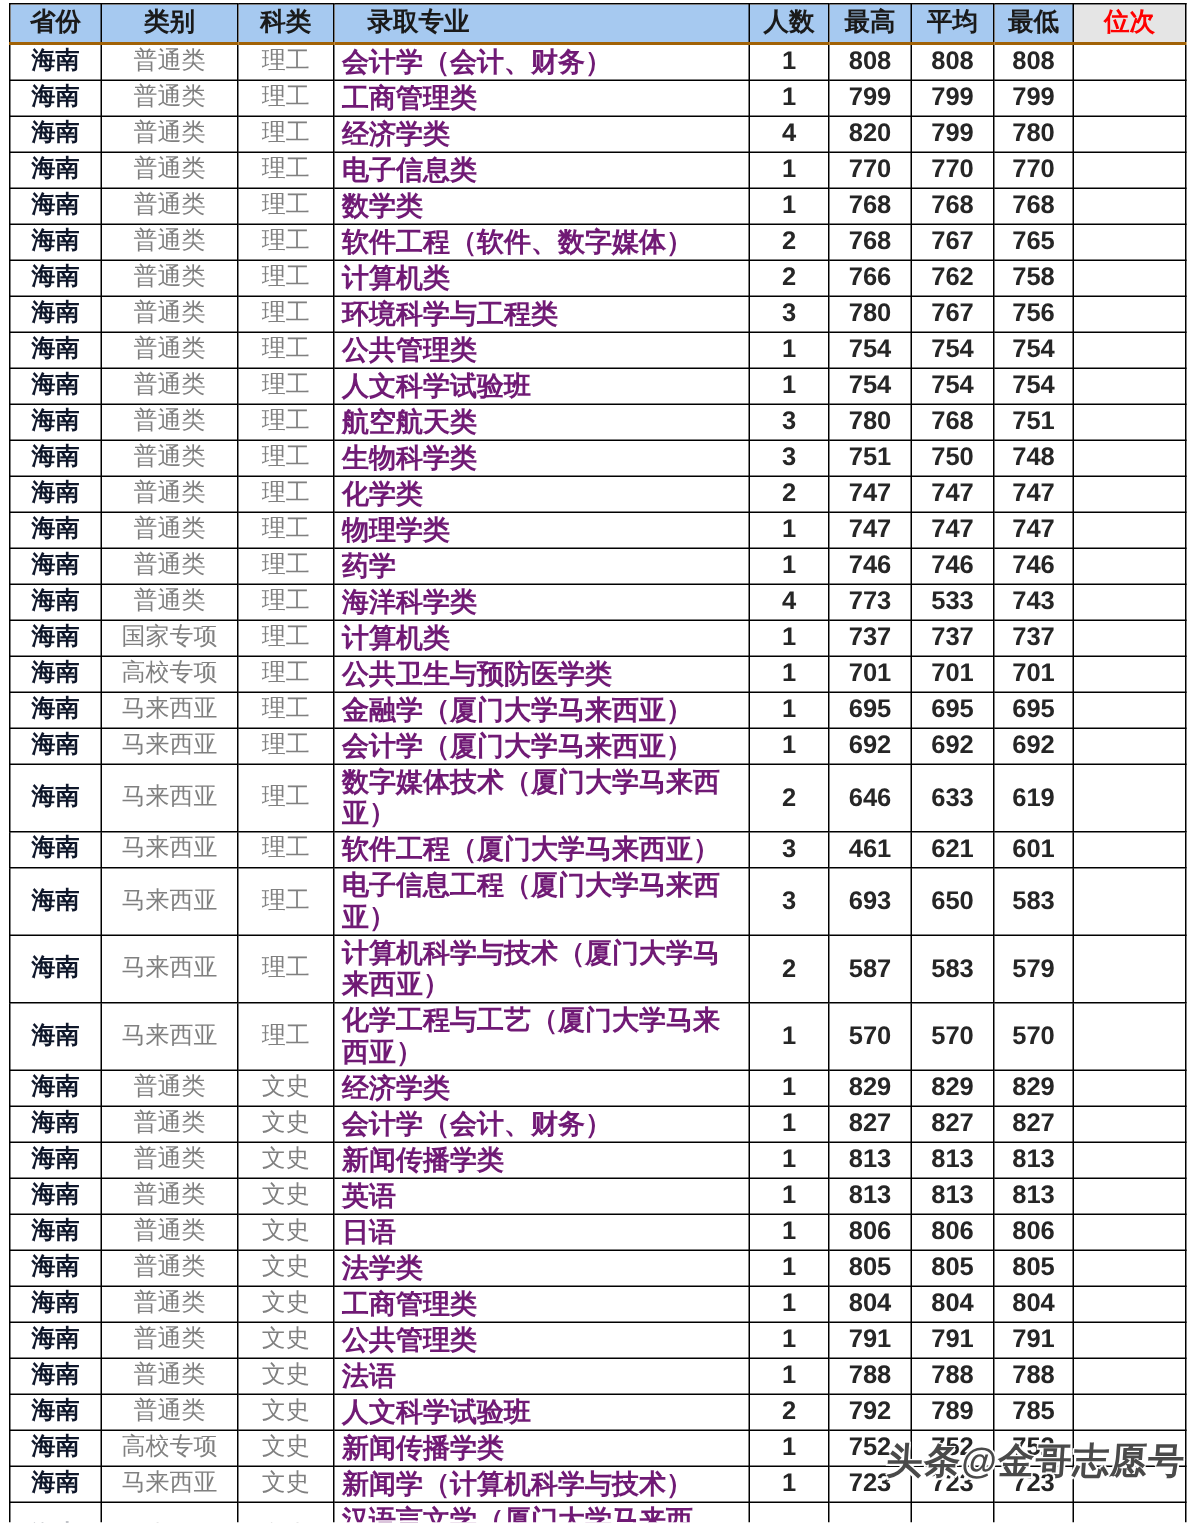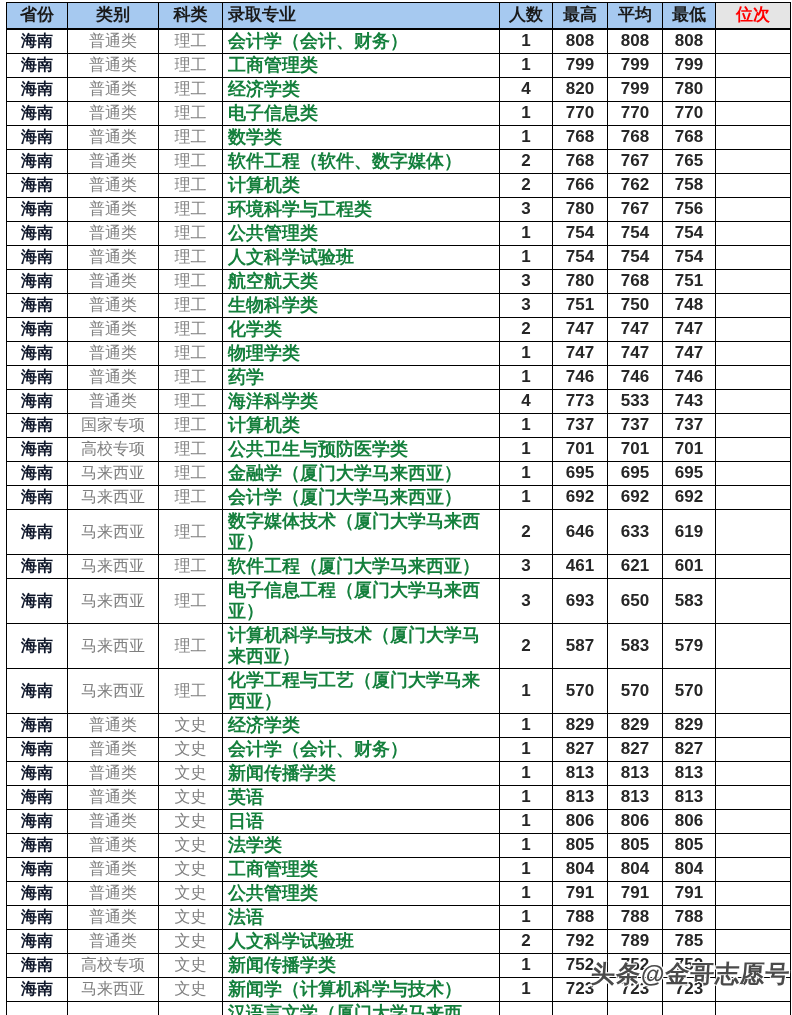--- a/index.html
+++ b/index.html
@@ -26,40 +26,40 @@
     overflow: hidden;
     vertical-align: middle;
   }
   thead th {
     background: #A6C9F0;
     color: #1a1a1a;
     font-size: 17px;
     font-weight: 700;
     height: 26px;
     text-align: center;
-    border-bottom: 2px solid #000000;
+    border-bottom: 2px solid #a16207;
     line-height: 24px;
   }
-  thead th.h-major { text-align: left; padding-left: 5px; }
+  thead th.h-major { text-align: left; padding-left: 22px; }
   thead th.h-rank { background: #e5e5e5; color: #ff0000; }
   tbody td { height: 23px; line-height: 22px; }
   td.province {
     color: #0f172a;
     font-weight: 700;
     font-size: 16px;
     text-align: center;
   }
   td.category, td.subject {
     color: #808080;
     font-weight: 400;
     font-size: 16px;
     text-align: center;
   }
   td.major {
-    color: #15803d;
+    color: #701a75;
     font-weight: 700;
     font-size: 18px;
     text-align: left;
     padding: 1px 8px 1px 5px;
     line-height: 21px;
     word-break: normal;
   }
   td.num {
     color: #262626;
     font-weight: 700;

